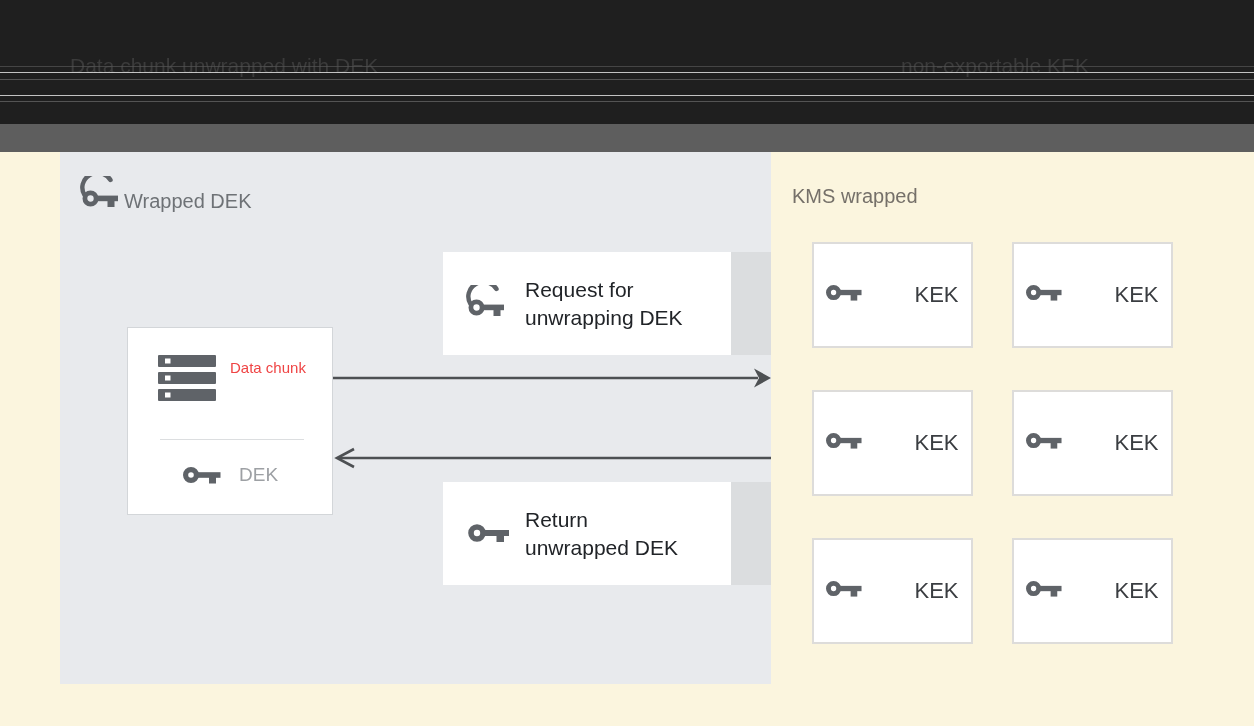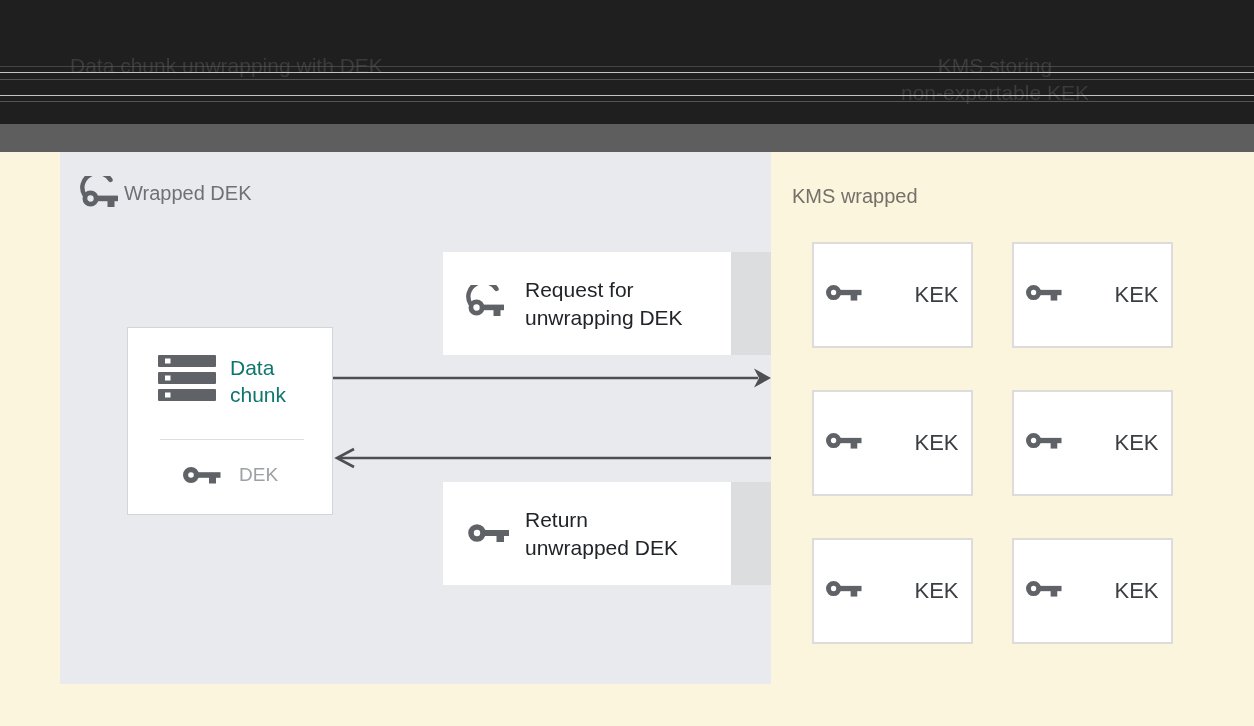--- a/index.html
+++ b/index.html
@@ -20,37 +20,37 @@
   .al2{top:72px;background:#E0E0E0;opacity:.85;}
   .al3{top:79px;background:#6B6B6B;opacity:.7;}
   .al4{top:95px;background:#E0E0E0;opacity:.85;}
   .al5{top:101px;background:#6B6B6B;opacity:.7;}
 
   
   .gray-band{position:absolute;left:0;top:124px;width:1254px;height:28px;background:#5E5E5E;}
 
   
   .panel{position:absolute;left:60px;top:152px;width:711px;height:532px;background:#E8EAED;}
-  .panel-title{position:absolute;left:64px;top:30px;font-size:20px;color:#6E7276;}
+  .panel-title{position:absolute;left:64px;top:38px;font-size:20px;color:#6E7276;}
   .panel-title-icon{position:absolute;left:20px;top:24px;}
 
   .card{position:absolute;background:#FFFFFF;}
   .card-strip{position:absolute;width:40px;height:103px;background:#DBDDDF;}
   .strip-request{left:671px;top:100px;}
   .strip-return{left:671px;top:330px;}
 
   .request-card{left:383px;top:100px;width:288px;height:103px;}
   .return-card{left:383px;top:330px;width:288px;height:103px;}
   .msg-text{position:absolute;left:82px;top:24px;width:166px;font-size:21px;line-height:28px;color:#212428;}
   .request-card .msg-icon{position:absolute;left:23px;top:33px;}
   .return-card .msg-icon{position:absolute;left:25px;top:40px;}
 
   .data-chunk-card{left:67px;top:175px;width:206px;height:188px;border:1px solid #D3D6D9;box-sizing:border-box;}
   .dc-icon{position:absolute;left:30px;top:27px;}
-  .dc-title{position:absolute;left:102px;top:26px;width:86px;font-size:21px;line-height:27px;color:#0f766e;}
+  .dc-title{position:absolute;left:102px;top:26px;width:86px;font-size:15px;line-height:27px;color:#ef4444;}
   .dc-divider{position:absolute;left:32px;top:111px;width:144px;height:1px;background:#DCDEE0;}
   .dc-key-icon{position:absolute;left:55px;top:137px;}
   .dc-key-label{position:absolute;left:111px;top:136px;font-size:19px;color:#9DA0A4;}
 
   
   .arrows{position:absolute;left:330px;top:364px;pointer-events:none;}
 
   
   .kms-title{position:absolute;left:792px;top:185px;font-size:20px;color:#757069;}
   .kek-grid{
@@ -64,24 +64,23 @@
   }
   .kek-label{font-size:22px;color:#3A3D41;margin-left:38px;}
 </style>
 </head>
 <body>
 
 <div class="screen">
 
   <div class="header-band">
     <div class="caption caption-left">
-      <div class="cap-line">Data chunk unwrapping with DEK</div>
+      <div class="cap-line">Data chunk unwrapped with DEK</div>
     </div>
     <div class="caption caption-right">
-      <div class="cap-line">KMS storing</div>
       <div class="cap-line">non-exportable KEK</div>
     </div>
     <div class="artifact-line al1"></div>
     <div class="artifact-line al2"></div>
     <div class="artifact-line al3"></div>
     <div class="artifact-line al4"></div>
     <div class="artifact-line al5"></div>
   </div>
 
   <div class="gray-band"></div>

